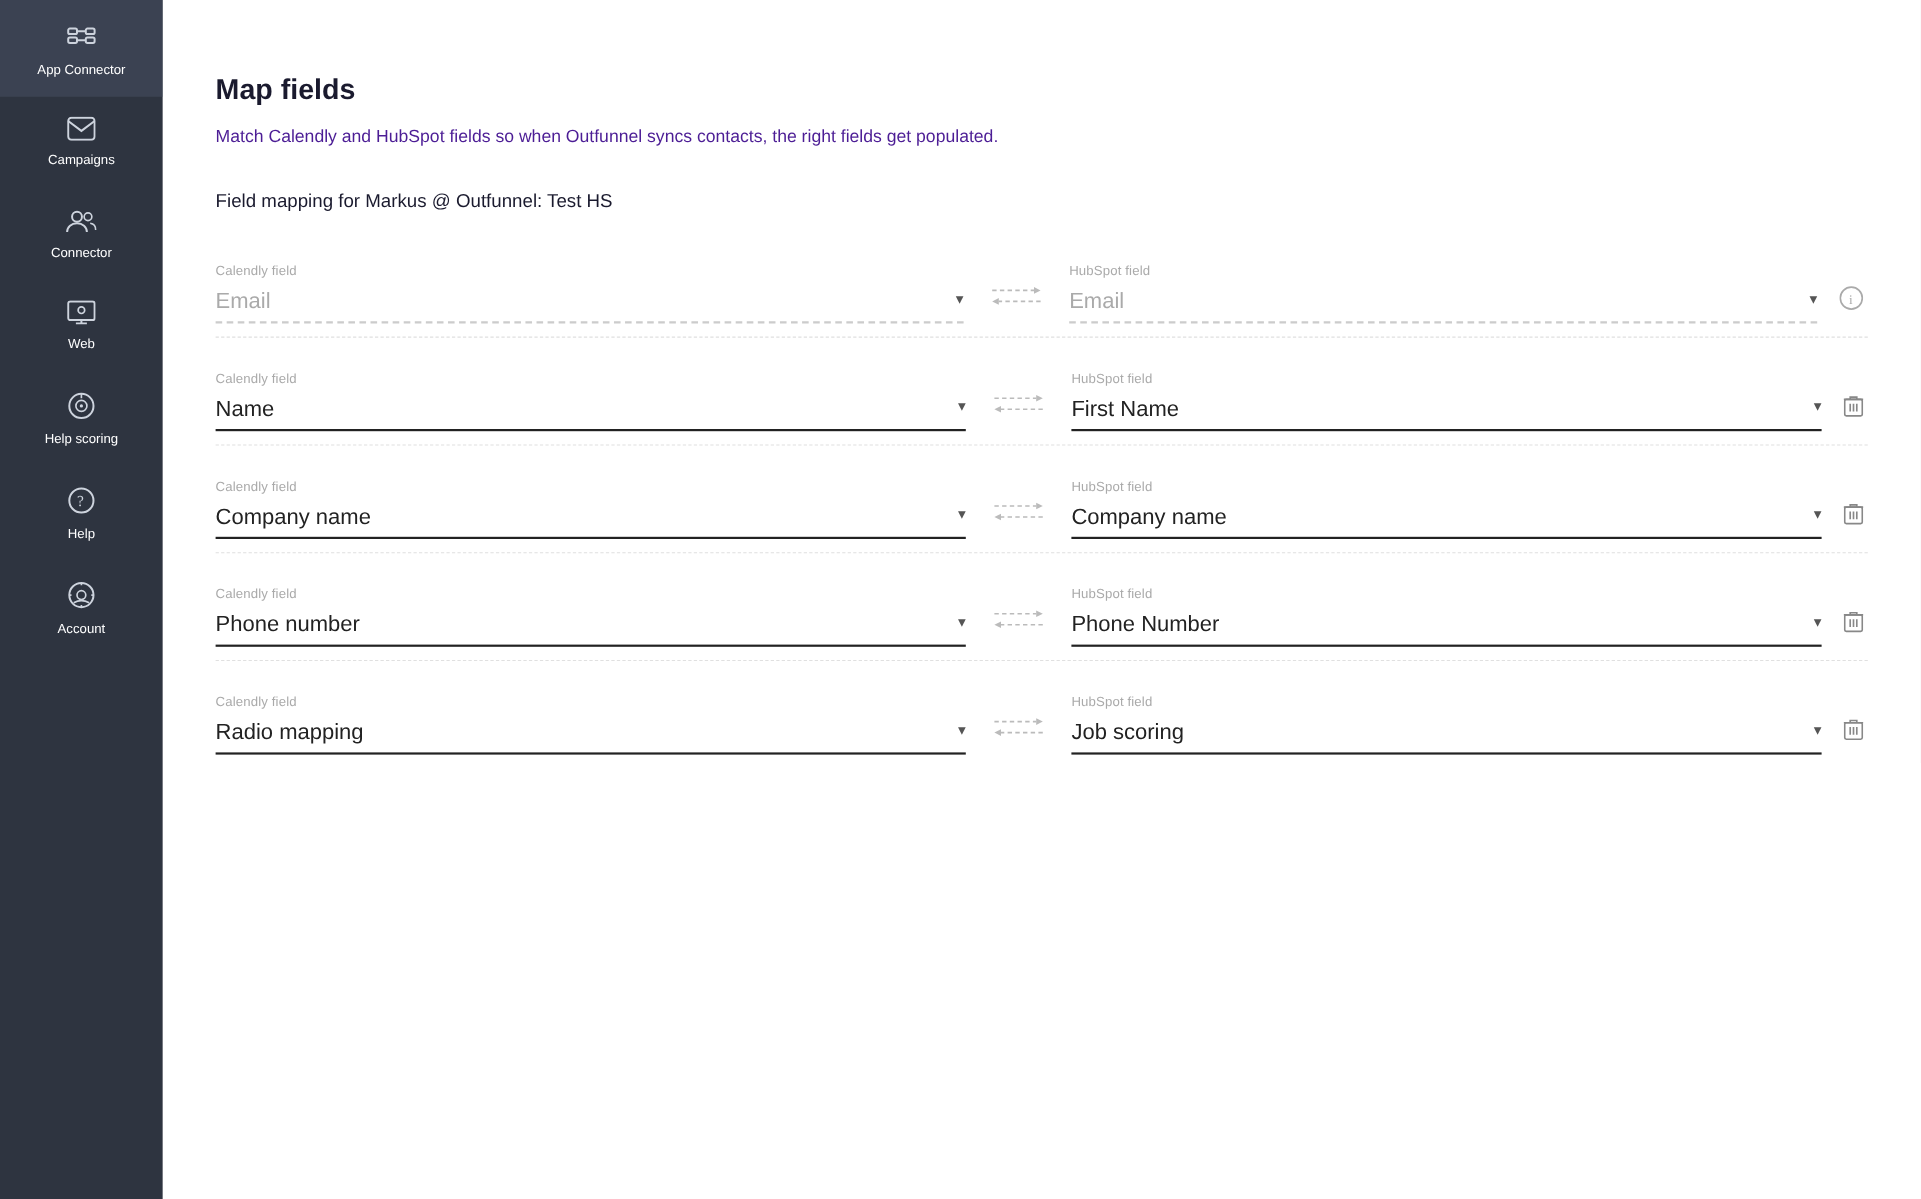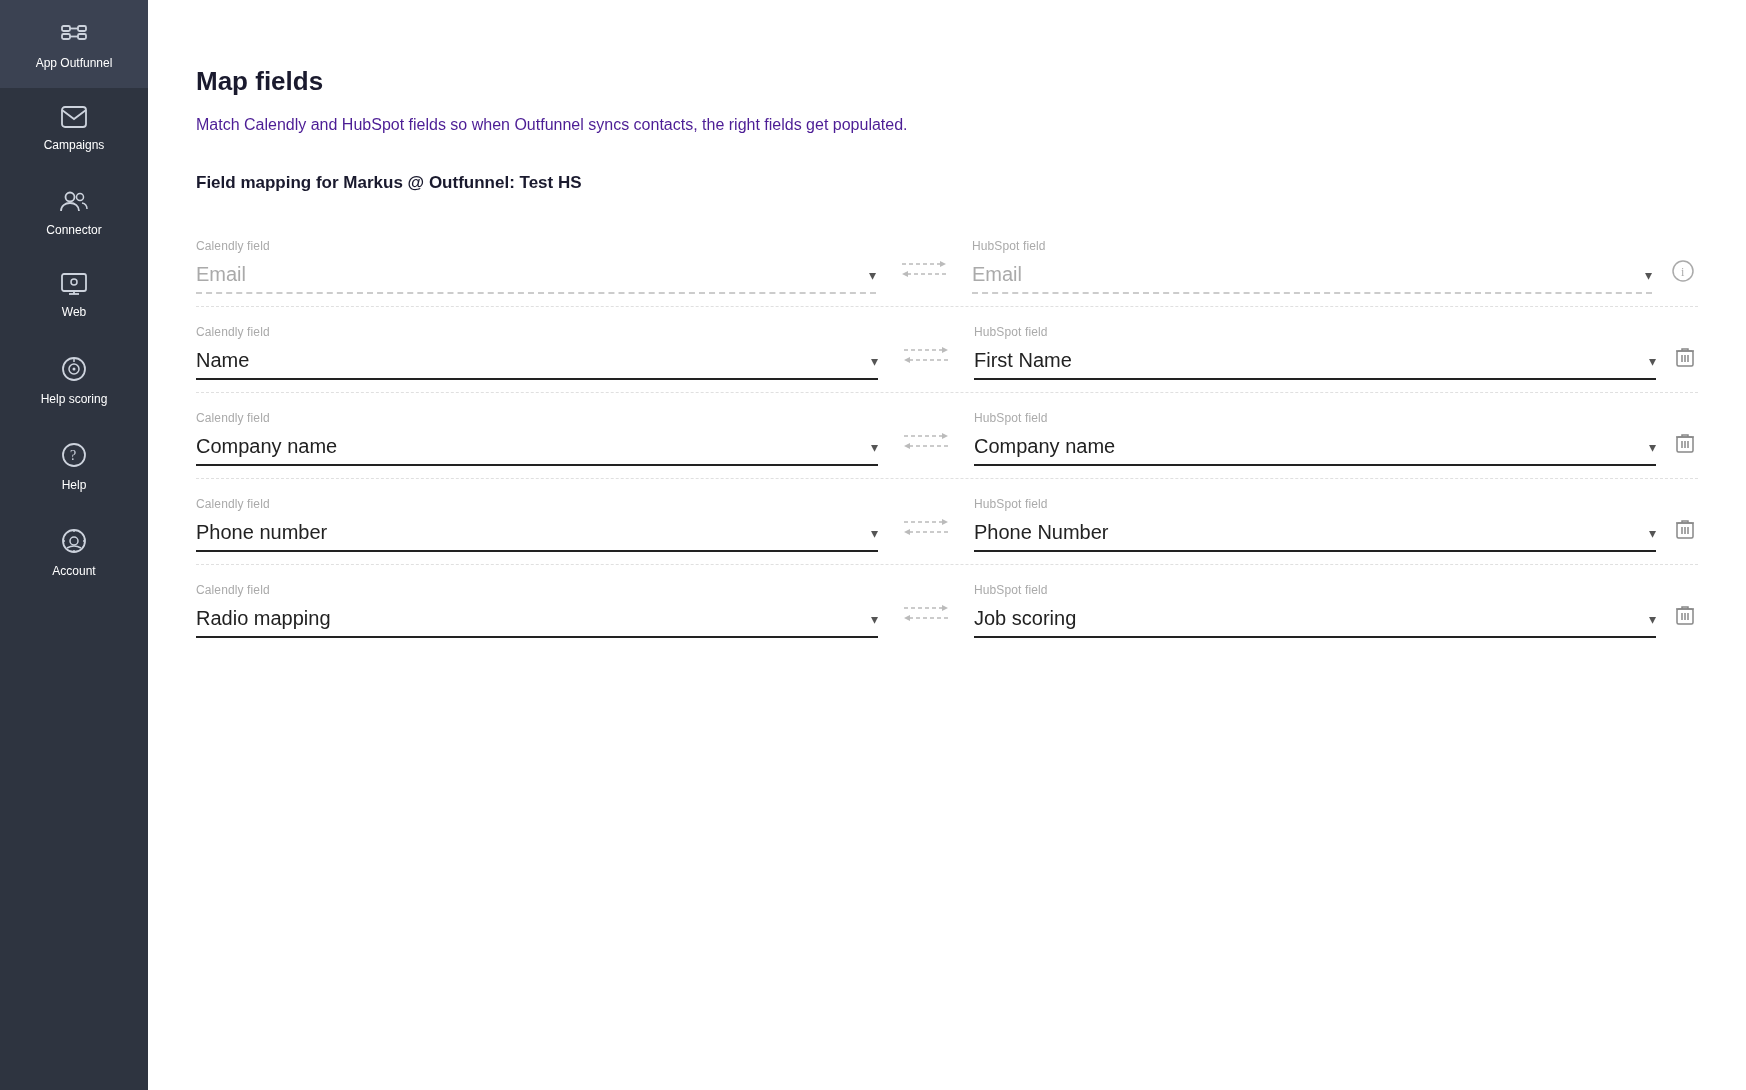--- a/index.html
+++ b/index.html
@@ -54,30 +54,30 @@
     }
     .page-description {
       font-size: 16px;
       color: #4c1d95;
       margin-bottom: 36px;
       line-height: 1.5;
     }
 
     .section-title {
       font-size: 17px;
-      font-weight: 700;
+      font-weight: 400;
       color: #1a1a2e;
       margin-bottom: 28px;
     }
 
     
     .field-mapping-container {
       display: flex;
       flex-direction: column;
-      gap: 0;
+      gap: 12px;
     }
 
     .field-row {
       display: flex;
       align-items: flex-end;
       gap: 0;
       padding: 18px 0 12px 0;
       border-bottom: 1px dashed #e0e0e0;
     }
     .field-row:last-child { border-bottom: none; }
@@ -89,21 +89,21 @@
       min-width: 0;
     }
     .field-label {
       font-size: 12px;
       color: #aaa;
       margin-bottom: 6px;
       letter-spacing: 0.01em;
     }
     .field-select {
       display: flex;
-      align-items: center;
+      align-items: flex-start;
       justify-content: space-between;
       border: none;
       border-bottom: 2px solid #222;
       padding: 4px 0 6px 0;
       font-size: 20px;
       color: #222;
       font-weight: 400;
       cursor: pointer;
       background: transparent;
       width: 100%;
@@ -174,21 +174,21 @@
     <div class="sidebar-icon">
       <svg width="28" height="28" viewBox="0 0 28 28" fill="none">
         <rect x="2" y="8" width="8" height="5" rx="1.5" stroke="#cdd3dd" stroke-width="1.8" fill="none"></rect>
         <rect x="18" y="8" width="8" height="5" rx="1.5" stroke="#cdd3dd" stroke-width="1.8" fill="none"></rect>
         <rect x="2" y="16" width="8" height="5" rx="1.5" stroke="#cdd3dd" stroke-width="1.8" fill="none"></rect>
         <rect x="18" y="16" width="8" height="5" rx="1.5" stroke="#cdd3dd" stroke-width="1.8" fill="none"></rect>
         <line x1="10" y1="10.5" x2="18" y2="10.5" stroke="#cdd3dd" stroke-width="1.8"></line>
         <line x1="10" y1="18.5" x2="18" y2="18.5" stroke="#cdd3dd" stroke-width="1.8"></line>
       </svg>
     </div>
-    <span class="sidebar-label">App Outfunnel</span>
+    <span class="sidebar-label">App Connector</span>
   </div>
 
   <div class="sidebar-item">
     <div class="sidebar-icon">
       <svg width="26" height="22" viewBox="0 0 26 22" fill="none">
         <rect x="1" y="1" width="24" height="20" rx="3" stroke="#cdd3dd" stroke-width="1.8" fill="none"></rect>
         <polyline points="1,4 13,13 25,4" stroke="#cdd3dd" stroke-width="1.8" fill="none"></polyline>
       </svg>
     </div>
     <span class="sidebar-label">Campaigns</span>

